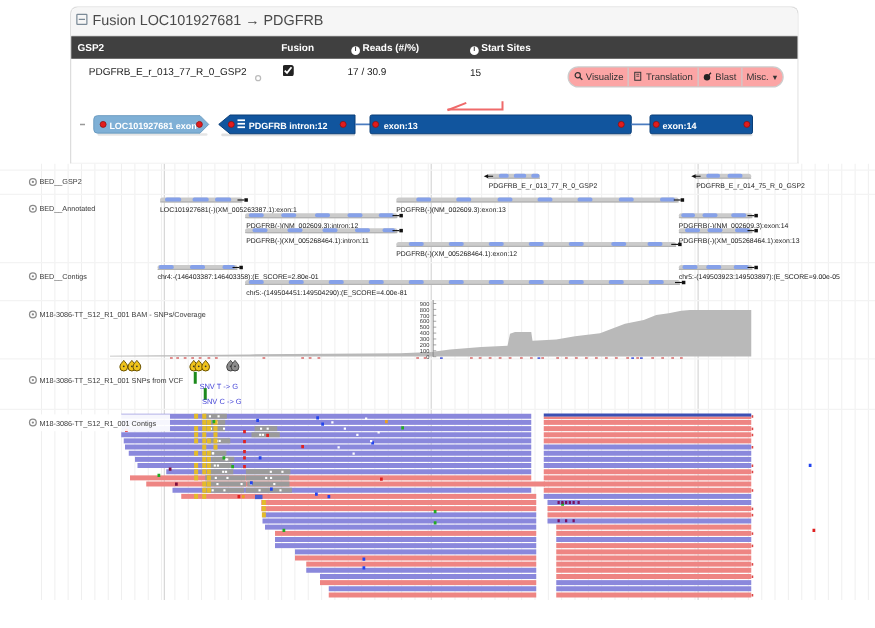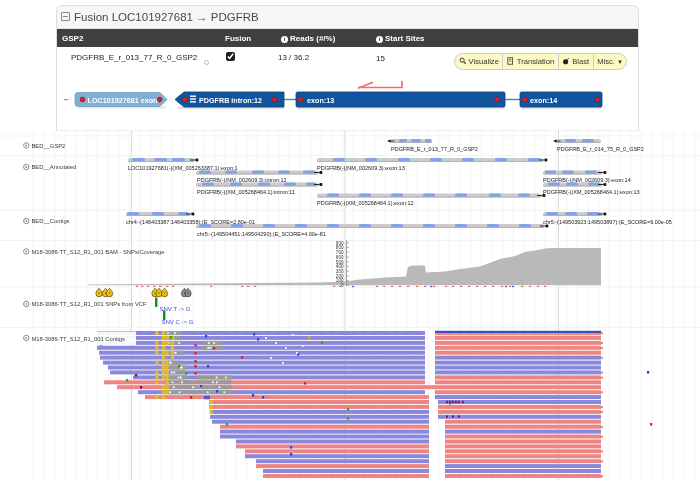--- a/index.html
+++ b/index.html
@@ -7,21 +7,21 @@
 #wrap { position:relative; width:700px; height:502px; }
 .abs { position:absolute; }
 #card { left:56px; top:5px; width:583px; height:126px; border:1px solid #ddd; border-bottom-color:#eee; border-radius:6px 6px 0 0; background:#fff;text-decoration:underline; }
 #chead { position:absolute; left:0; top:0; right:0; height:23px; background:#f6f6f6; border-bottom:1px solid #e4e4e4; border-radius:6px 6px 0 0; color:#4a4a4a; font-size:11.5px; line-height:23px; padding-left:4px; }
 #chead .ic { display:inline-block; width:9px; height:9px; border:1px solid #7b8a97; border-radius:1px; position:relative; top:0px; margin-right:4px; }
 #chead .ic::after { content:""; position:absolute; left:1px; right:1px; top:2.5px; height:1px; background:#7b8a97; }
 #dbar { position:absolute; left:0; top:23px; right:0; height:18px; background:#404040; color:#fff; font-size:8px; font-weight:bold; }
 #dbar > span { position:absolute; top:5px; }
 .info { display:inline-block; width:7px; height:7px; border-radius:50%; background:#fff; color:#404040; font-size:6px; line-height:7px; text-align:center; font-weight:bold; margin-right:2px; vertical-align:0.5px; }
 #grow { position:absolute; left:0; top:41px; right:0; height:30px; font-size:8px; color:#222; }
-.btns { position:absolute; left:397px; top:47px; height:17px; display:flex; border:1px solid #ccc; border-radius:9px; overflow:hidden; background:#fef9c3; }
+.btns { position:absolute; left:397px; top:47px; height:17px; display:flex; border:1px solid #ccc; border-radius:9px; overflow:hidden; background:#fca5a5; }
 .btns div { padding:0 3.5px; font-size:7.6px; line-height:15px; color:#333; border-right:1px solid #ccc; white-space:nowrap; }
 .btns div:last-child { border-right:none; }
 input[type=checkbox] { width:9px; height:9px; accent-color:#222; }
 </style>
 </head>
 <body>
 <div id="wrap">
   <svg class="abs" style="left:0;top:0" width="700" height="502" viewBox="0 0 700 502">
   <line x1="33.2" y1="131" x2="33.2" y2="480" stroke="#efefef" stroke-width="0.8"></line>
 <line x1="43.9" y1="131" x2="43.9" y2="480" stroke="#efefef" stroke-width="0.8"></line>
@@ -535,21 +535,21 @@
     <div id="dbar">
       <span style="left:5px">GSP2</span>
       <span style="left:168px">Fusion</span>
       <span style="left:224px"><span class="info">i</span>Reads (#/%)</span>
       <span style="left:319px"><span class="info">i</span>Start Sites</span>
     </div>
     <div id="grow">
       <span class="abs" style="left:14px; top:6px;">PDGFRB_E_r_013_77_R_0_GSP2</span>
       <span class="abs" style="left:147px; top:13px; width:5px; height:5px; border:1px solid #bbb; border-radius:50%;"></span>
       <span class="abs" style="left:169px; top:5px;"><input type="checkbox" checked="" style=""></span>
-      <span class="abs" style="left:221px; top:6px;">13 / 36.2</span>
+      <span class="abs" style="left:221px; top:6px;">17 / 30.9</span>
       <span class="abs" style="left:319px; top:7px;">15</span>
     </div>
     <div class="btns">
       <div><svg width="8" height="8" viewBox="0 0 10 10" style="vertical-align:-1px">
             <circle cx="4" cy="4" r="2.6" fill="none" stroke="#333" stroke-width="1.2"></circle>
             <line x1="6" y1="6" x2="8.6" y2="8.6" stroke="#333" stroke-width="1.4"></line>
           </svg> Visualize</div>
       <div><svg width="8" height="8" viewBox="0 0 10 10" style="vertical-align:-1px">
             <rect x="1" y="1" width="6" height="8" fill="none" stroke="#333" stroke-width="1"></rect>
             <line x1="2.5" y1="3" x2="5.5" y2="3" stroke="#333" stroke-width="0.8"></line>

